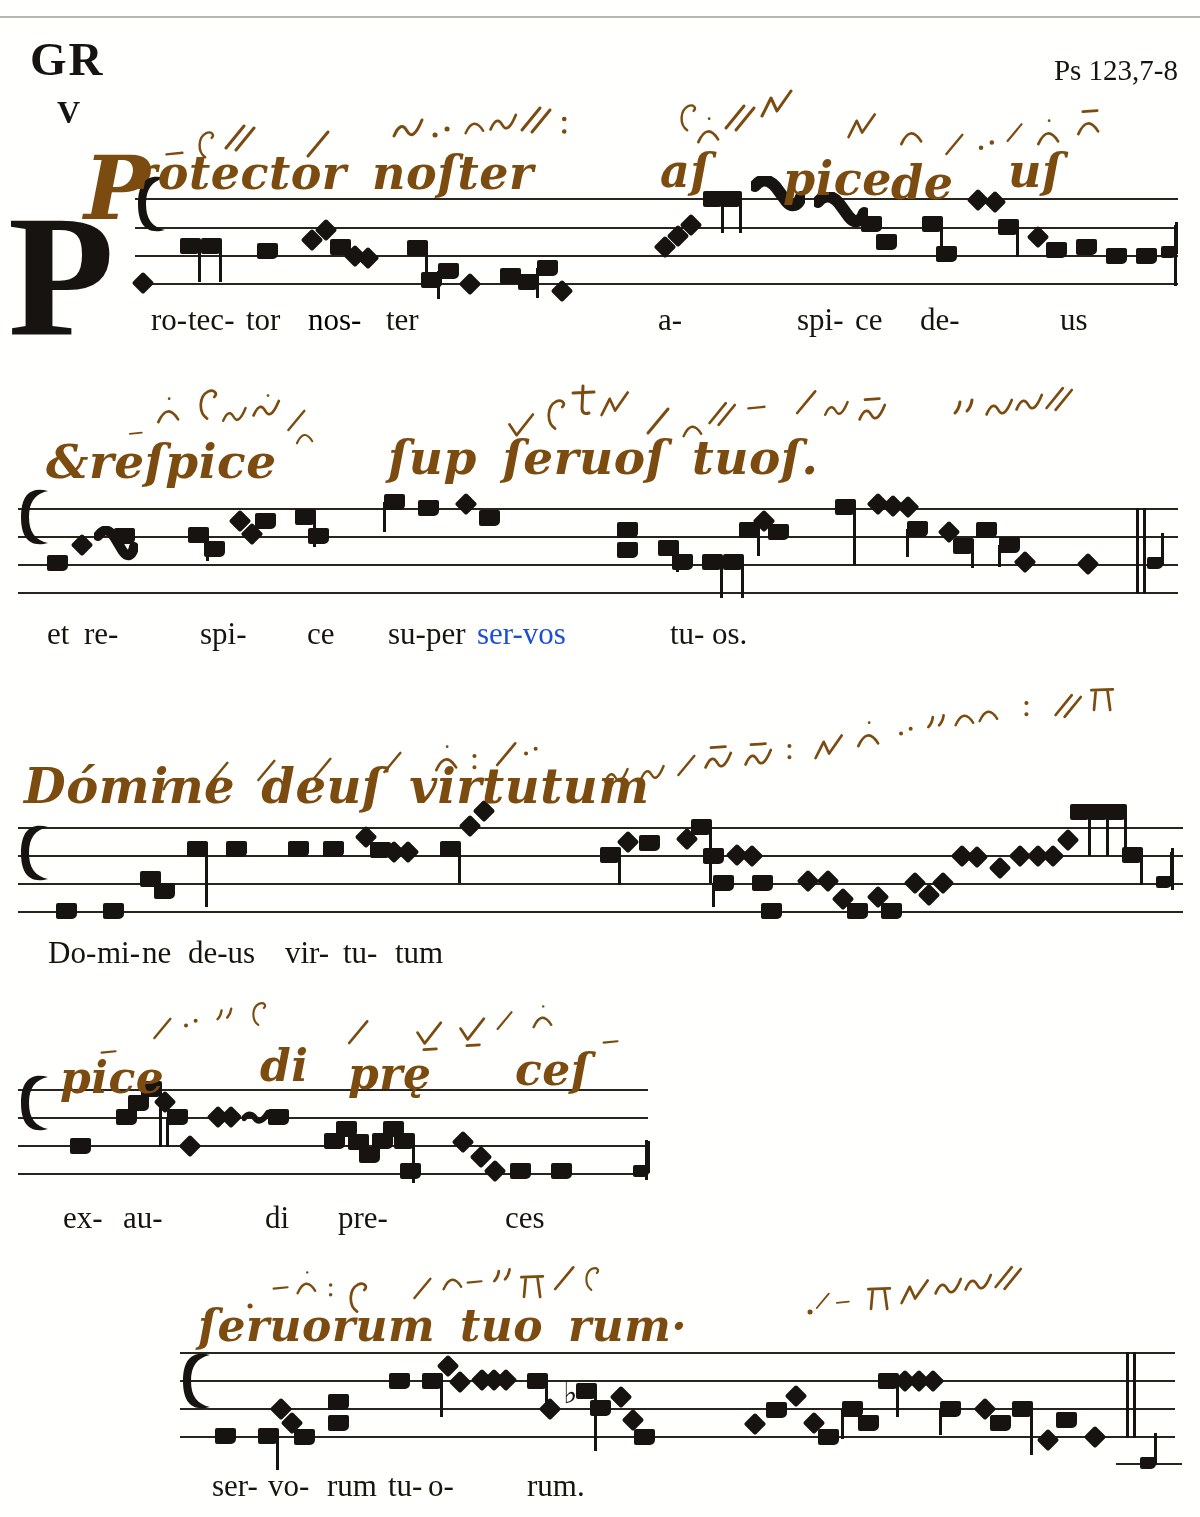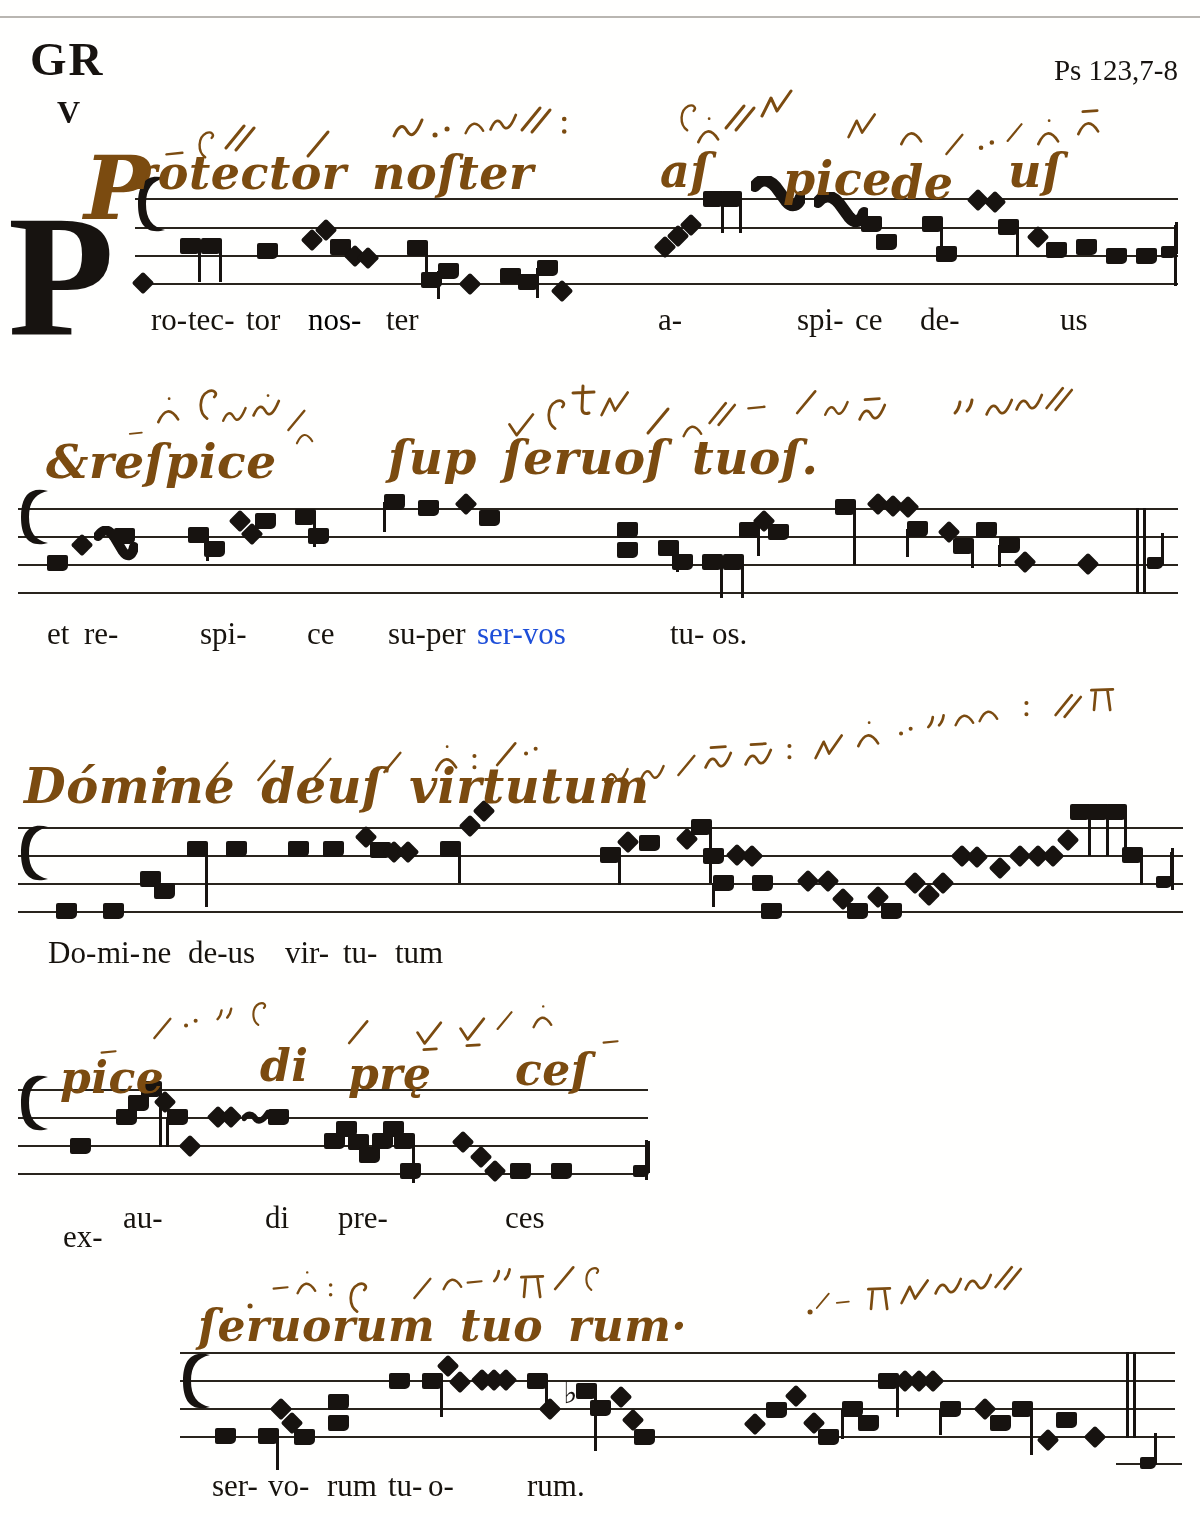--- a/index.html
+++ b/index.html
@@ -520,21 +520,21 @@
       </svg>
       <svg width="25.2" height="25.2" class="neu" viewBox="0 0 36 36" style="left: 492px; top: 1008px;">
         <path d="M8,30 L28,6" fill="none" stroke="#7b4b10" stroke-width="3" stroke-linecap="round" stroke-linejoin="round"></path>
       </svg>
       <svg width="28.8" height="28.8" class="neu" viewBox="0 0 36 36" style="left: 528px; top: 1004px;">
         <path d="M7,29 Q17,7 29,26 M19,3 l.1,0" fill="none" stroke="#7b4b10" stroke-width="3" stroke-linecap="round" stroke-linejoin="round"></path>
       </svg>
       <svg width="25.2" height="25.2" class="neu" viewBox="0 0 36 36" style="left: 598px; top: 1030px;">
         <path d="M8,18 L28,16" fill="none" stroke="#7b4b10" stroke-width="3" stroke-linecap="round" stroke-linejoin="round"></path>
       </svg>
-      <div class="lyr" style="left: 63px; top: 1202px; color: rgb(23, 19, 14); margin-top: 19px;">ex-</div>
+      <div class="lyr" style="left: 63px; top: 1202px; color: rgb(23, 19, 14);">ex-</div>
       <div class="lyr" style="left: 123px; top: 1202px; color: rgb(23, 19, 14); text-align: center;">au-</div>
       <div class="lyr" style="left: 265px; top: 1202px; color: rgb(23, 19, 14);">di</div>
       <div class="lyr" style="left: 338px; top: 1202px; color: rgb(23, 19, 14);">pre-</div>
       <div class="lyr" style="left: 505px; top: 1202px; color: rgb(23, 19, 14);">ces</div>
       <div class="sline" style="left: 180px; top: 1352px; width: 995px; background: rgb(41, 36, 29);"></div>
       <div class="sline" style="left: 180px; top: 1380px; width: 995px; background: rgb(41, 36, 29);"></div>
       <div class="sline" style="left: 180px; top: 1408px; width: 995px; background: rgb(41, 36, 29);"></div>
       <div class="sline" style="left: 180px; top: 1436px; width: 995px; background: rgb(41, 36, 29);"></div>
       <svg width="30" height="58" class="clef" style="left: 181px; top: 1352px;">
         <path d="M29,3 C10,-2 2,9 2,29 C2,49 10,60 29,55 C16,52 10,44 10,29 C10,14 16,6 29,3 Z" fill="#171310"></path>

